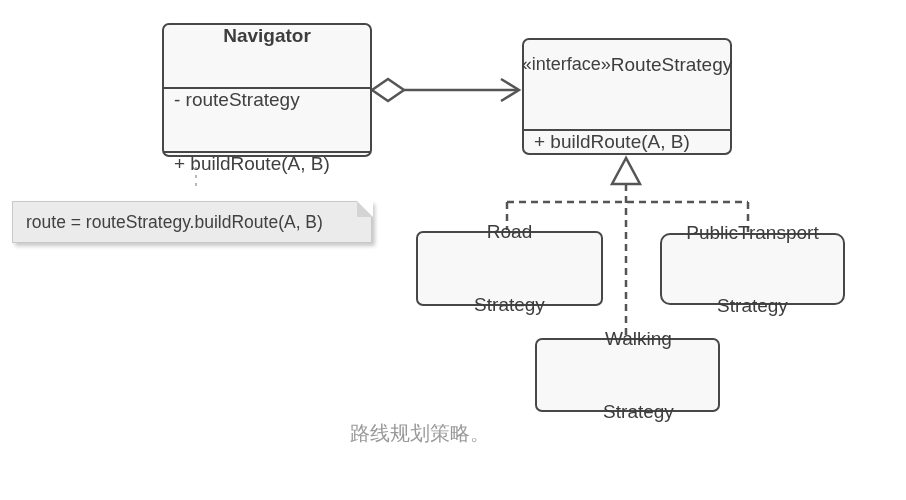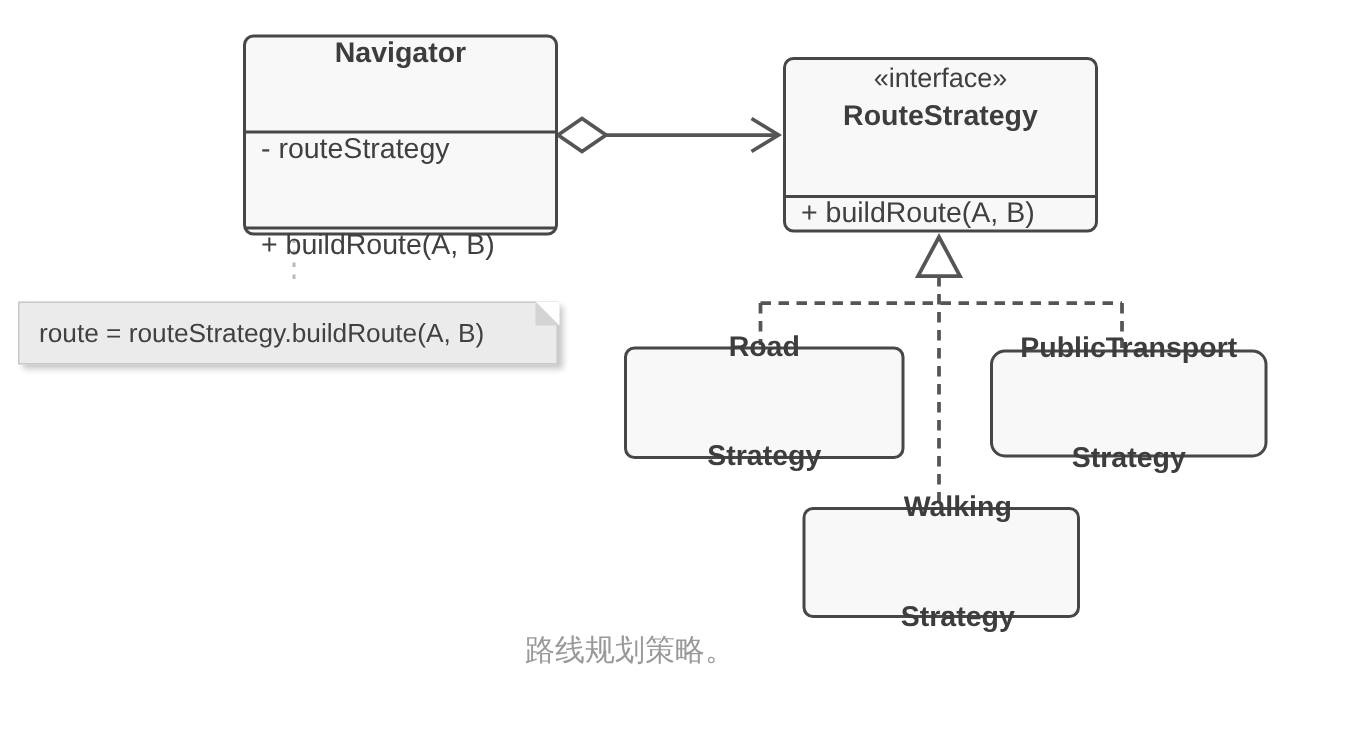--- a/index.html
+++ b/index.html
@@ -42,33 +42,32 @@
     white-space: nowrap;
     margin-top: 40px;
   }
   .navigator { left: 162px; top: 23px; width: 210px; height: 134px; }
   .navigator .uml-title { height: 44px; }
   .navigator .uml-row { height: 42.5px; box-sizing: border-box; }
   .iface { left: 522px; top: 38px; width: 210px; height: 117px; }
   .iface-header {
     height: 71.5px;
     display: flex;
-    flex-direction: column;
     align-items: center;
     justify-content: center;
     line-height: 25px;
   }
   .stereotype { font-size: 18px; }
-  .iface-name { font-weight: 700; color: var(--title-text, #3d3d3d); }
+  .iface-name { font-weight: 400; color: var(--title-text, #3d3d3d); }
   .iface .uml-row { flex: 1; box-sizing: border-box; }
   .concrete {
     align-items: center;
     justify-content: center;
     text-align: center;
-    font-weight: 700;
+    font-weight: 400;
     line-height: 28px;
     color: var(--title-text, #3d3d3d);
     gap: 45px;
   }
   .road    { left: 416px; top: 231px; width: 187px; height: 75px; }
   .public  { left: 660px; top: 233px; width: 185px; height: 72px; border-radius: 10px; }
   .walking { left: 535px; top: 338px; width: 185px; height: 74px; padding-left: 22px; }
   .note {
     position: absolute;
     left: 12px; top: 191px;

